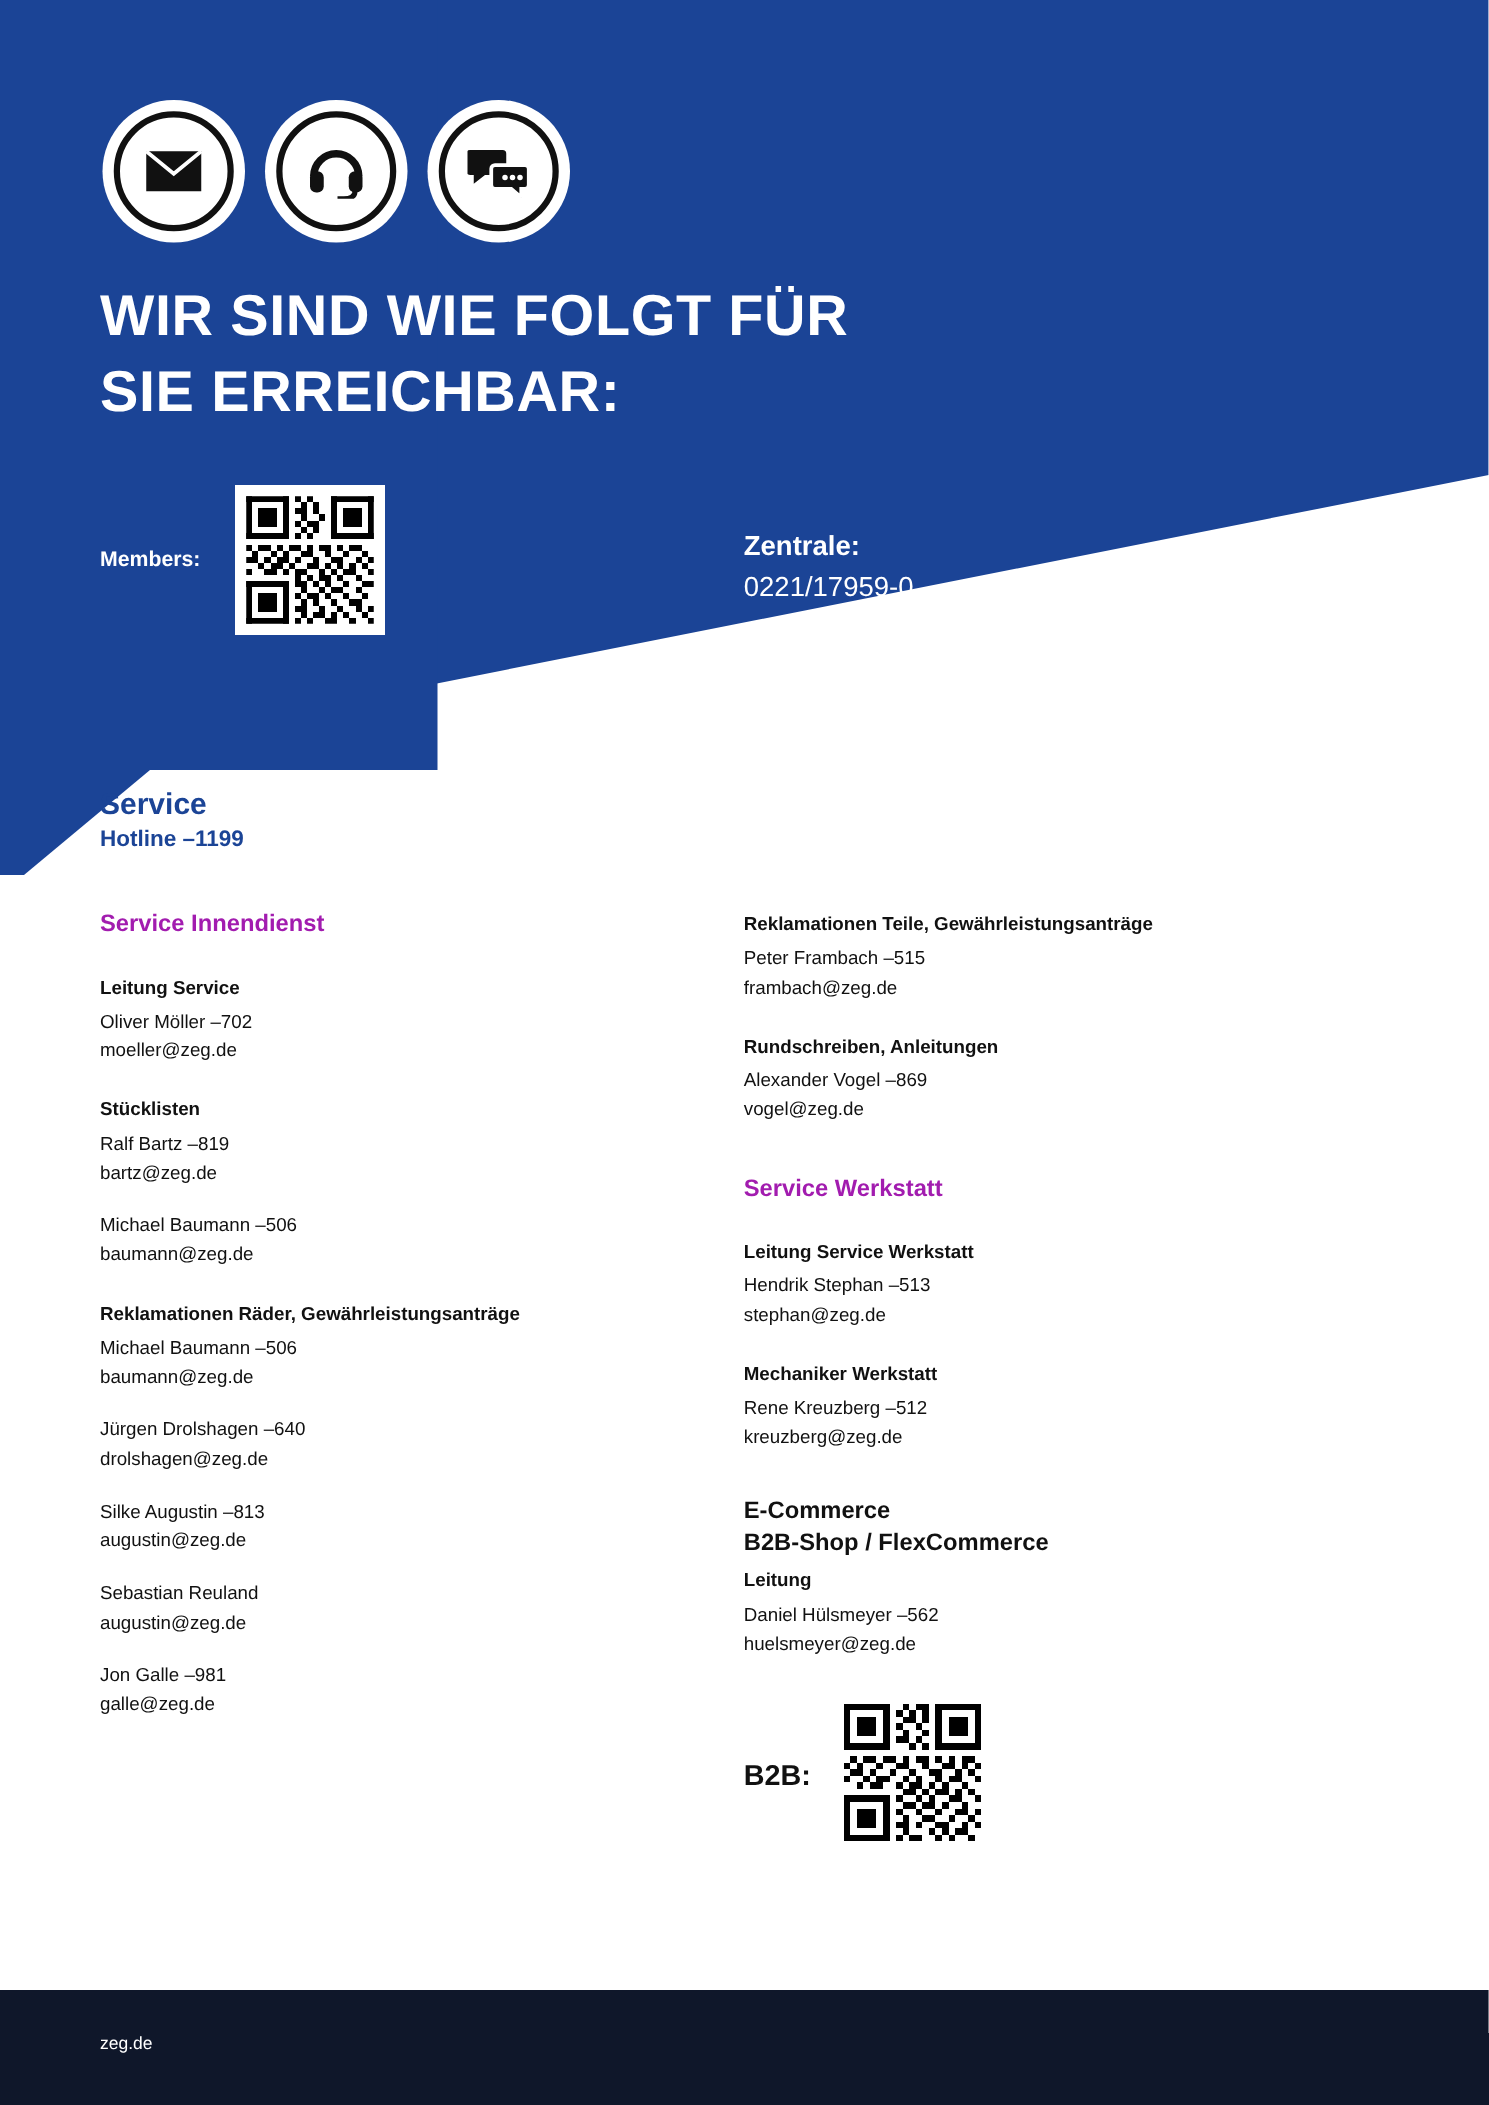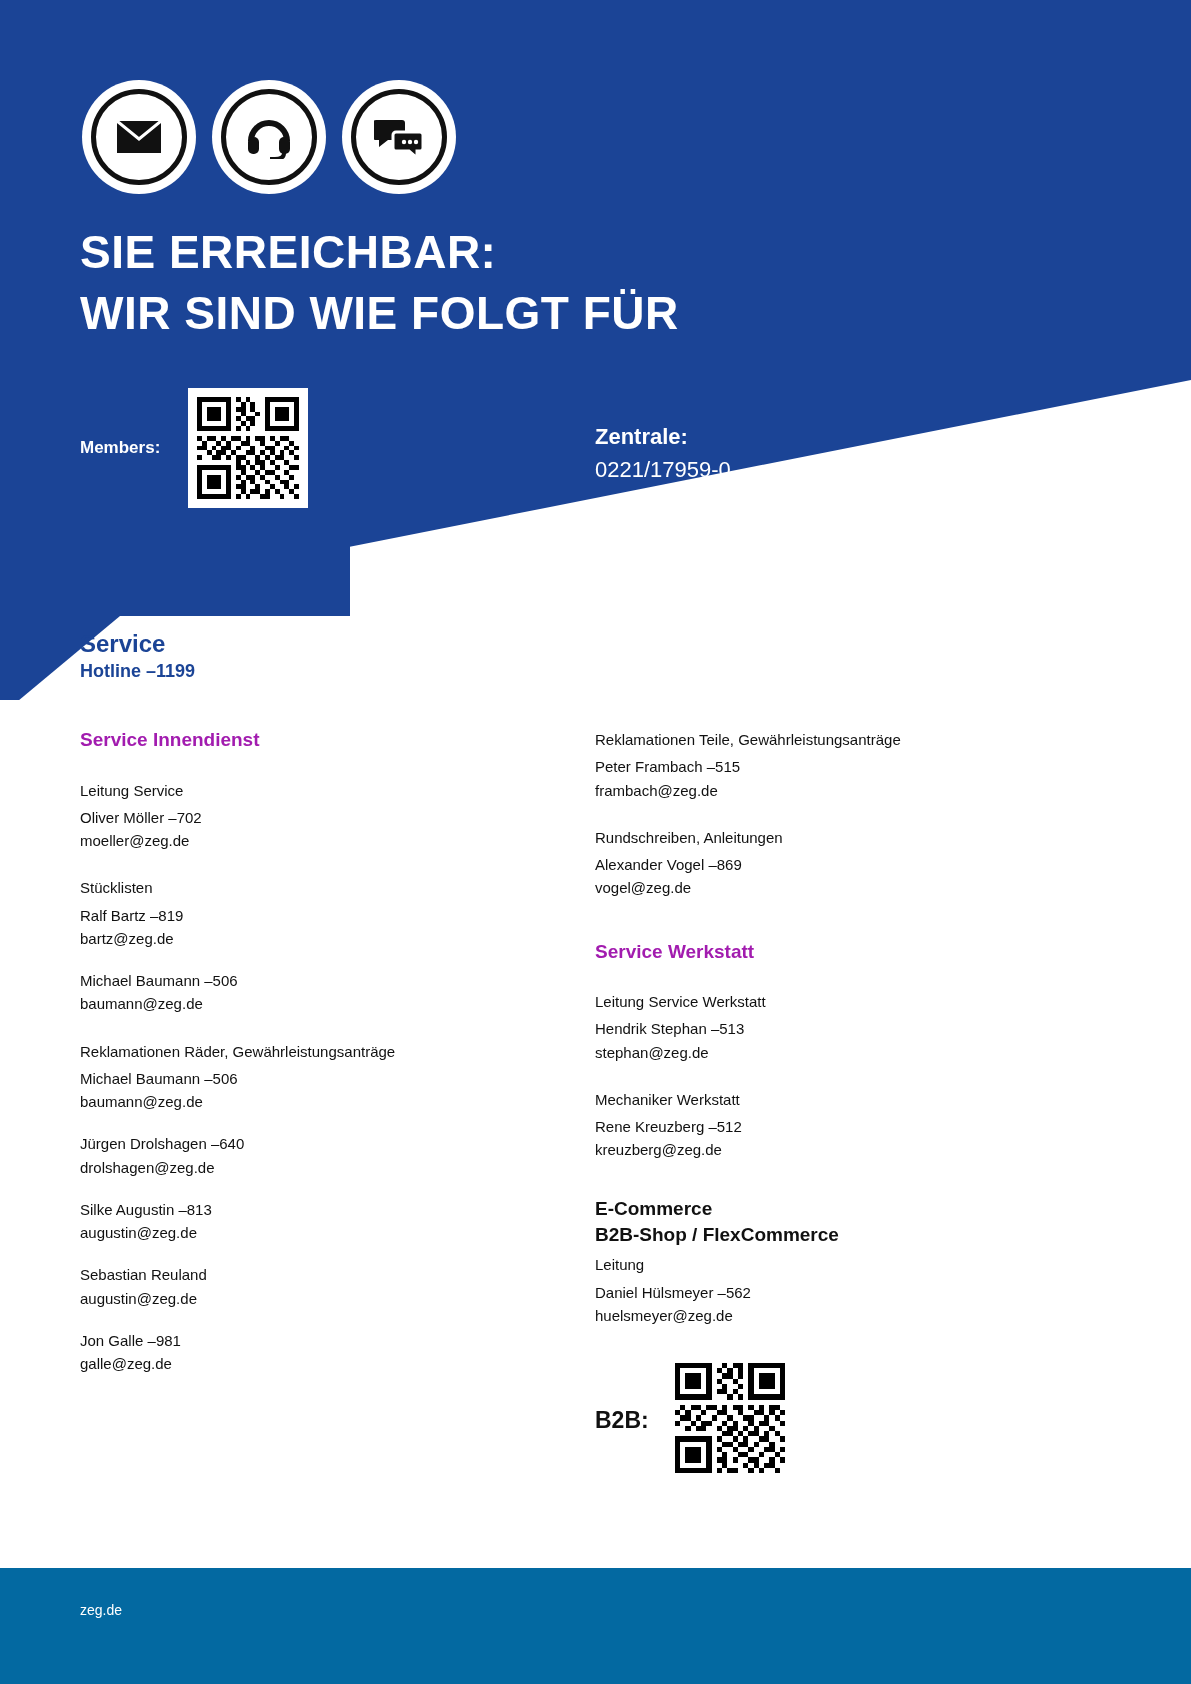--- a/index.html
+++ b/index.html
@@ -150,21 +150,21 @@
     margin: 0 0 26px 0;
     line-height: 1.3;
   }
   .sec-title.spaced { margin-top: 40px; }
 
   .grp {
     margin-bottom: 24px;
   }
   .grp-label {
     font-size: 15px;
-    font-weight: normal;
+    font-weight: bold;
     color: #111111;
     line-height: 1.55;
     margin-bottom: 4px;
   }
   .person {
     font-size: 15px;
     color: #111111;
     line-height: 1.55;
   }
   .person .mail { display: block; }
@@ -188,22 +188,22 @@
     font-weight: bold;
     margin-right: 26px;
   }
   .b2b-qr { background: #ffffff; }
 
   
   .footer {
     position: absolute;
     left: 0; bottom: 0;
     width: 1191px;
-    height: 116px;
-    background: #0369a1;
+    height: 92px;
+    background: #0f172a;
   }
   .footer .url {
     position: absolute;
     left: 80px; top: 34px;
     color: #ffffff;
     font-size: 14px;
   }
 </style>
 </head>
 <body>
@@ -239,22 +239,22 @@
           <path d="M22 16 h24 a3 3 0 0 1 3 3 v13 a3 3 0 0 1 -3 3 h-3 v7 l-8 -7 h-13 a3 3 0 0 1 -3 -3 v-13 a3 3 0 0 1 3 -3z" fill="#111111" stroke="#ffffff" stroke-width="3"></path>
           <circle cx="30" cy="26" r="2.2" fill="#ffffff"></circle>
           <circle cx="36" cy="26" r="2.2" fill="#ffffff"></circle>
           <circle cx="42" cy="26" r="2.2" fill="#ffffff"></circle>
         </svg>
       </div>
     </div>
   </div>
 
   <div class="headline">
+    <div>WIR SIND WIE FOLGT FÜR</div>
     <div>SIE ERREICHBAR:</div>
-    <div>WIR SIND WIE FOLGT FÜR</div>
   </div>
 
   <div class="members-row">
     <div class="members-label">Members:</div>
     <div class="qr">
       <svg width="102" height="102" viewBox="0 0 21 21" shape-rendering="crispEdges">
         <rect width="21" height="21" fill="#ffffff"></rect>
         <g fill="#000000">
           <rect x="0" y="0" width="7" height="1"></rect>
             <rect x="0" y="6" width="7" height="1"></rect>

